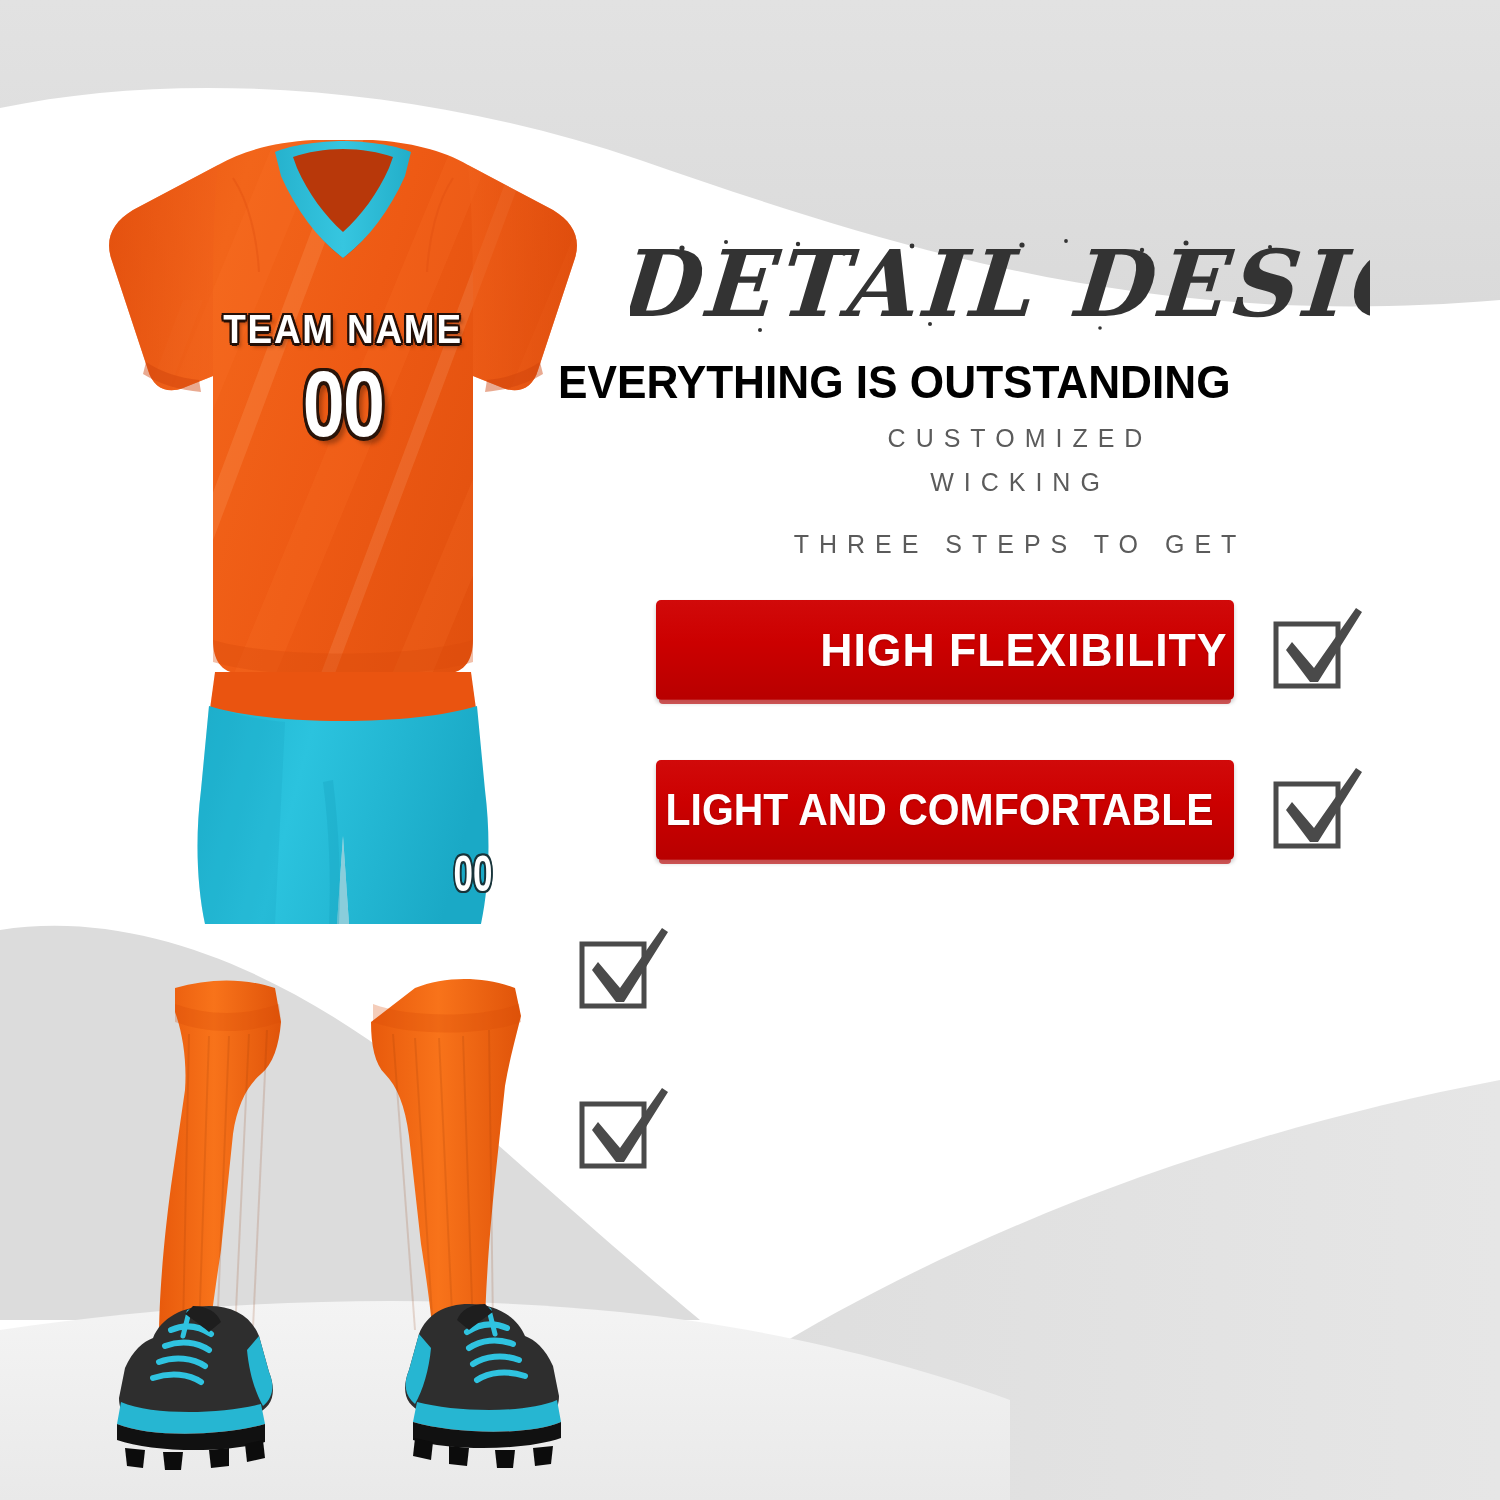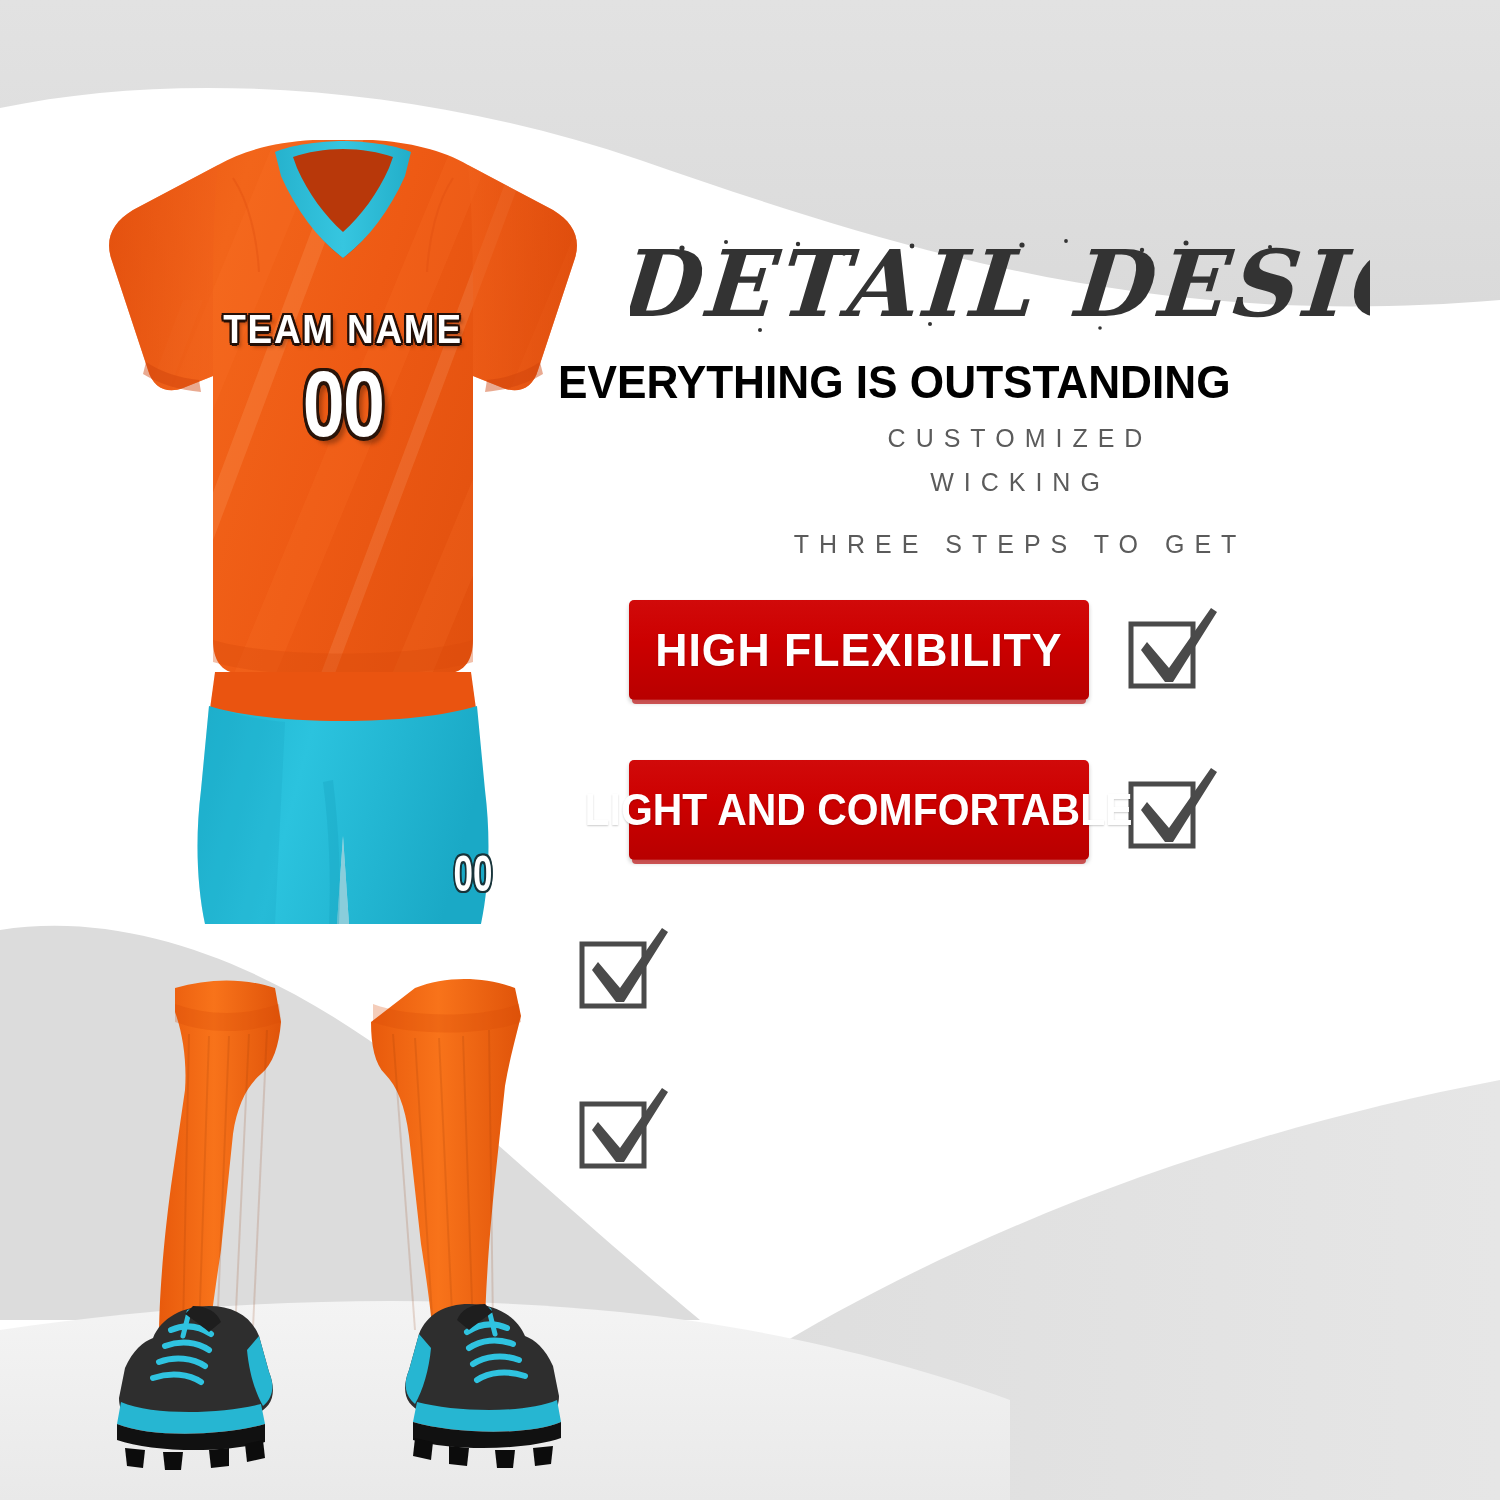--- a/index.html
+++ b/index.html
@@ -84,25 +84,25 @@
   .tag1{top:424px;}
   .tag2{top:468px;}
   .tag3{top:485px;margin-top:45px;}
 
   
   .features{position:absolute;left:0;top:600px;width:960px;}
   .feature-row{
     position:relative;height:160px;display:flex;align-items:flex-start;
   }
   .banner{
-    position:relative;width:460px;height:100px;margin-left:89px;
+    position:relative;width:578px;height:100px;margin-left:116px;
     border-radius:5px;
     background:linear-gradient(to bottom,#d10a0a 0%,#cc0000 42%,#b80000 100%);
     box-shadow:0 3px 4px rgba(0,0,0,.22);
-    display:flex;align-items:center;justify-content:center;
+    display:flex;align-items:center;justify-content:flex-end;
   }
   .banner::after{
     content:"";position:absolute;left:3px;right:3px;bottom:-4px;height:5px;
     background:#c12222;border-radius:0 0 4px 4px;opacity:.75;
   }
   .banner-label{
     color:#ffffff;font-weight:bold;font-size:46px;
     letter-spacing:1px;white-space:nowrap;
     font-family:"Liberation Sans Narrow","Liberation Sans",sans-serif;
     transform:scaleX(0.97);

